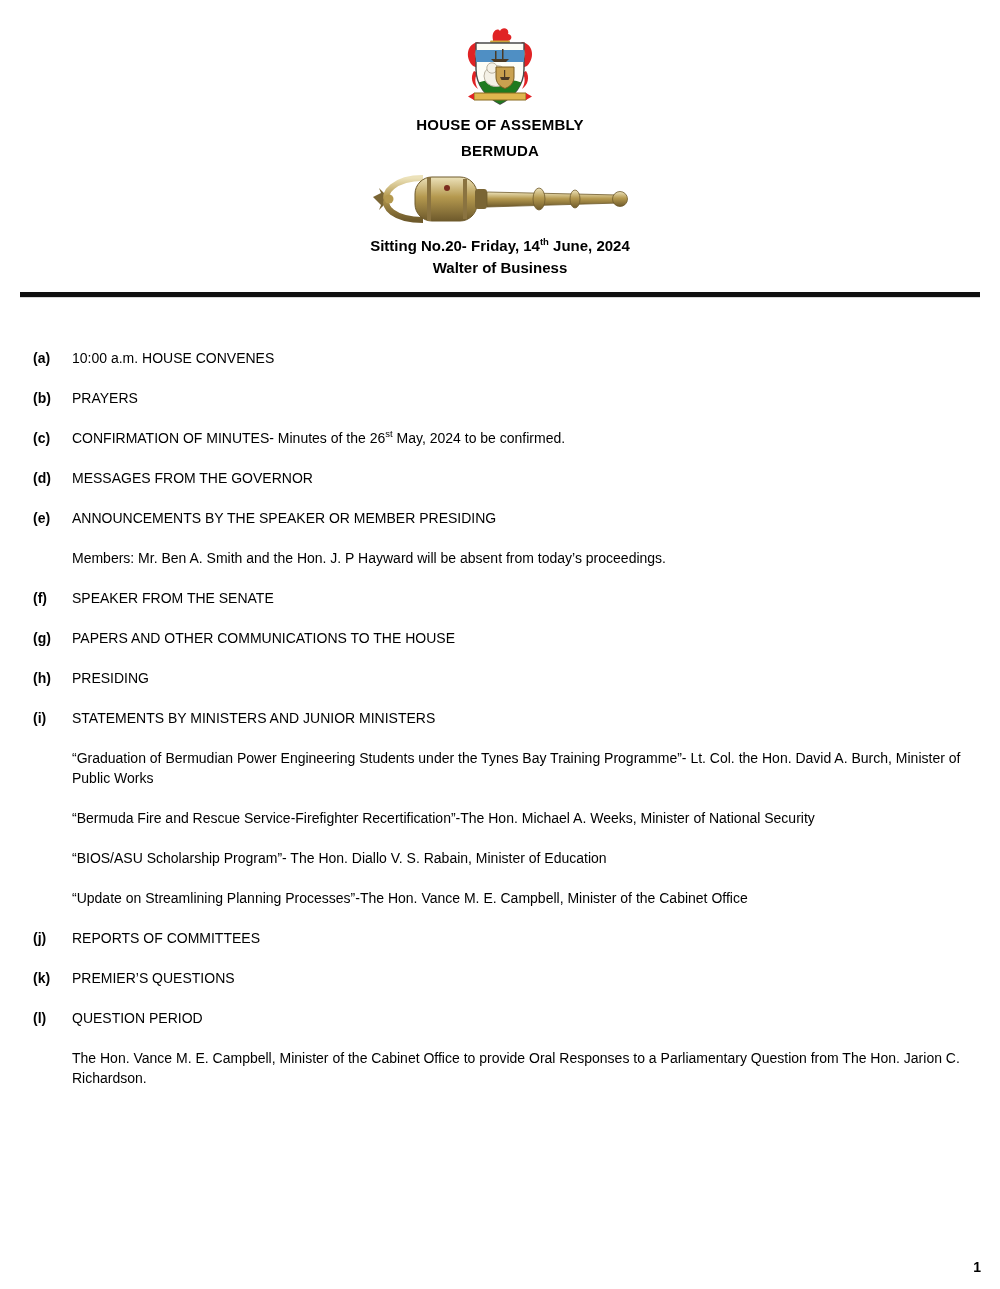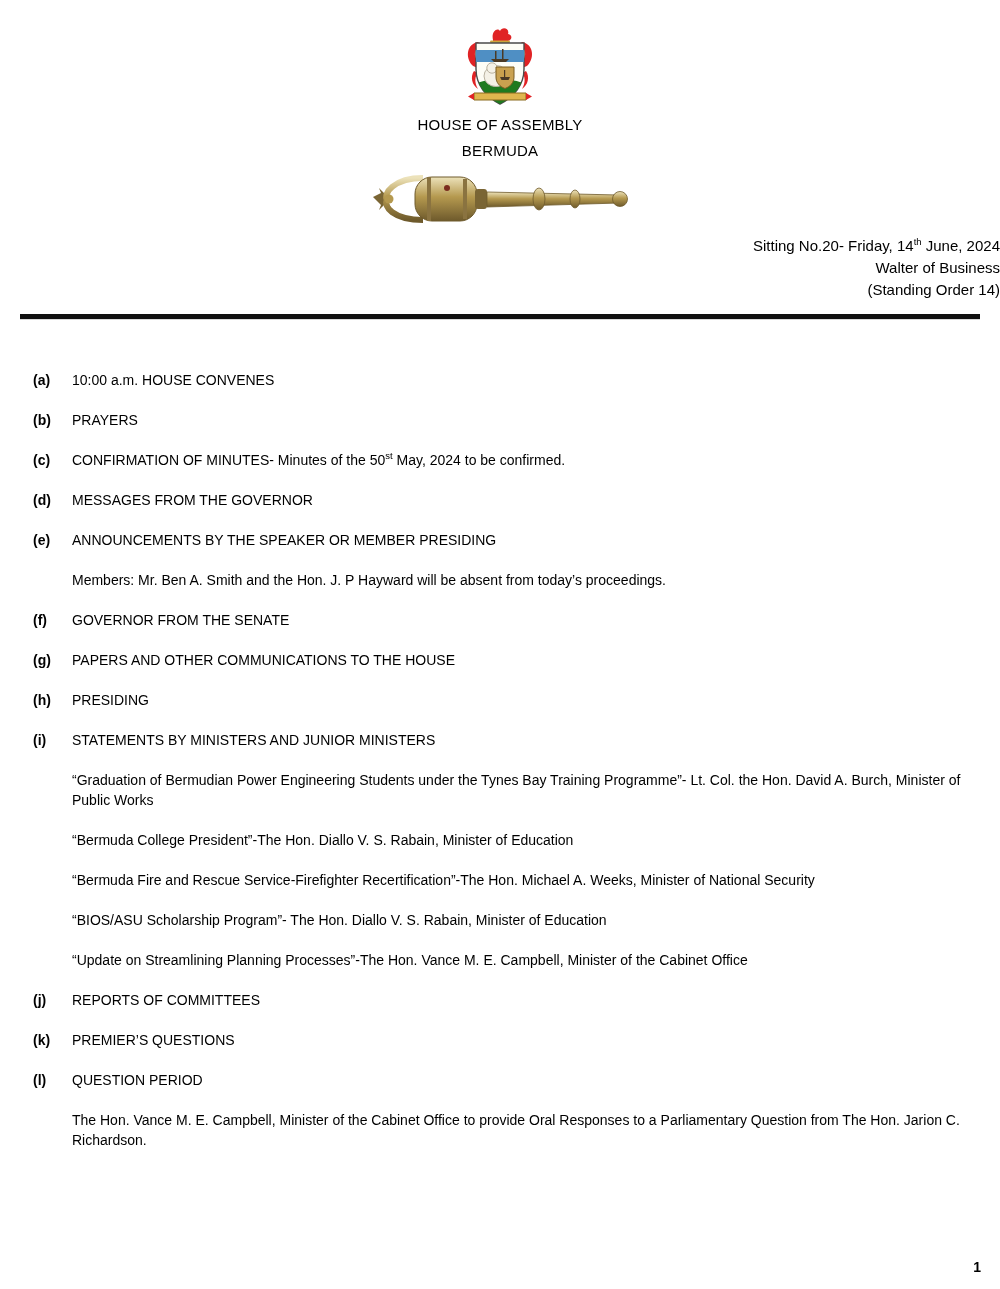--- a/index.html
+++ b/index.html
@@ -6,24 +6,24 @@
   html,body { background:#ffffff; }
   body { font-family:"Liberation Sans", sans-serif; color:#000; }
   .page {
     position:relative;
     width:1000px; height:1289px;
     background:#fff;
     overflow:hidden;
   }
   .doc-header { text-align:center; padding-top:27px; }
   .crest { display:block; margin:0 auto; width:78px; height:82px; }
-  .org-line { font-weight:400; font-size:15px; line-height:26px; letter-spacing:.2px; }
+  .org-line { font-weight:700; font-size:15px; line-height:26px; letter-spacing:.2px; }
   .org-line.first { margin-top:3px; }
   .mace { display:block; margin:6px auto 0; width:258px; height:58px; }
-  .sitting { font-weight:400; font-size:15px; line-height:22px;text-align:right; }
+  .sitting { font-weight:700; font-size:15px; line-height:22px; }
   .sitting-block { margin-top:7px; }
   sup { font-size:9.5px; line-height:0; vertical-align:super; }
   .rule { border-top:5px solid #101010; border-bottom:1px solid #d8d8d8; margin:13px 20px 0 20px; height:0; }
   .agenda { margin-top:50px; padding:0 26px 0 33px; font-size:14px; line-height:20px; }
   .item { display:flex; margin-bottom:20px; }
   .letter { flex:0 0 39px; font-weight:700; }
   .body { flex:1 1 auto; }
   .bold { font-weight:400; }
   .sub { margin:0 0 20px 39px; }
   .pagenum { position:absolute; right:19px; bottom:14px; font-weight:700; font-size:14px; }
@@ -99,75 +99,73 @@
 
       <ellipse cx="168" cy="29" rx="6" ry="11" fill="url(#goldV)" stroke="#6e5a2c" stroke-width="0.8"></ellipse>
       <ellipse cx="204" cy="29" rx="5" ry="9" fill="url(#goldV)" stroke="#6e5a2c" stroke-width="0.8"></ellipse>
 
       <circle cx="249" cy="29" r="7.5" fill="url(#goldV)" stroke="#6e5a2c" stroke-width="0.8"></circle>
     </svg>
 
     <div class="sitting-block">
       <div class="sitting"><span>Sitting No.20- Friday, 14</span><sup>th</sup><span> June, 2024</span></div>
       <div class="sitting">Walter of Business</div>
-      <div class="sitting">(Standing Order 14)</div>
     </div>
   </header>
 
   <div class="rule"></div>
 
   <main class="agenda">
 
     <div class="item">
       <span class="letter">(a)</span>
       <span class="body bold">10:00 a.m. HOUSE CONVENES</span>
     </div>
 
     <div class="item">
       <span class="letter">(b)</span>
       <span class="body bold">PRAYERS</span>
     </div>
 
     <div class="item">
       <span class="letter">(c)</span>
-      <span class="body"><span class="bold">CONFIRMATION OF MINUTES-</span><span> Minutes of the 50</span><sup>st</sup><span> May, 2024 to be confirmed.</span></span>
+      <span class="body"><span class="bold">CONFIRMATION OF MINUTES-</span><span> Minutes of the 26</span><sup>st</sup><span> May, 2024 to be confirmed.</span></span>
     </div>
 
     <div class="item">
       <span class="letter">(d)</span>
       <span class="body bold">MESSAGES FROM THE GOVERNOR</span>
     </div>
 
     <div class="item">
       <span class="letter">(e)</span>
       <span class="body bold">ANNOUNCEMENTS BY THE SPEAKER OR MEMBER PRESIDING</span>
     </div>
     <p class="sub">Members: Mr. Ben A. Smith and the Hon. J. P Hayward will be absent from today’s proceedings.</p>
 
     <div class="item">
       <span class="letter">(f)</span>
-      <span class="body bold">GOVERNOR FROM THE SENATE</span>
+      <span class="body bold">SPEAKER FROM THE SENATE</span>
     </div>
 
     <div class="item">
       <span class="letter">(g)</span>
       <span class="body bold">PAPERS AND OTHER COMMUNICATIONS TO THE HOUSE</span>
     </div>
 
     <div class="item">
       <span class="letter">(h)</span>
       <span class="body bold">PRESIDING</span>
     </div>
 
     <div class="item">
       <span class="letter">(i)</span>
       <span class="body bold">STATEMENTS BY MINISTERS AND JUNIOR MINISTERS</span>
     </div>
     <p class="sub">“Graduation of Bermudian Power Engineering Students under the Tynes Bay Training Programme”- Lt. Col. the Hon. David A. Burch, Minister of Public Works</p>
-    <p class="sub">“Bermuda College President”-The Hon. Diallo V. S. Rabain, Minister of Education</p>
     <p class="sub">“Bermuda Fire and Rescue Service-Firefighter Recertification”-The Hon. Michael A. Weeks, Minister of National Security</p>
     <p class="sub">“BIOS/ASU Scholarship Program”- The Hon. Diallo V. S. Rabain, Minister of Education</p>
     <p class="sub">“Update on Streamlining Planning Processes”-The Hon. Vance M. E. Campbell, Minister of the Cabinet Office</p>
 
     <div class="item">
       <span class="letter">(j)</span>
       <span class="body bold">REPORTS OF COMMITTEES</span>
     </div>
 
     <div class="item">

